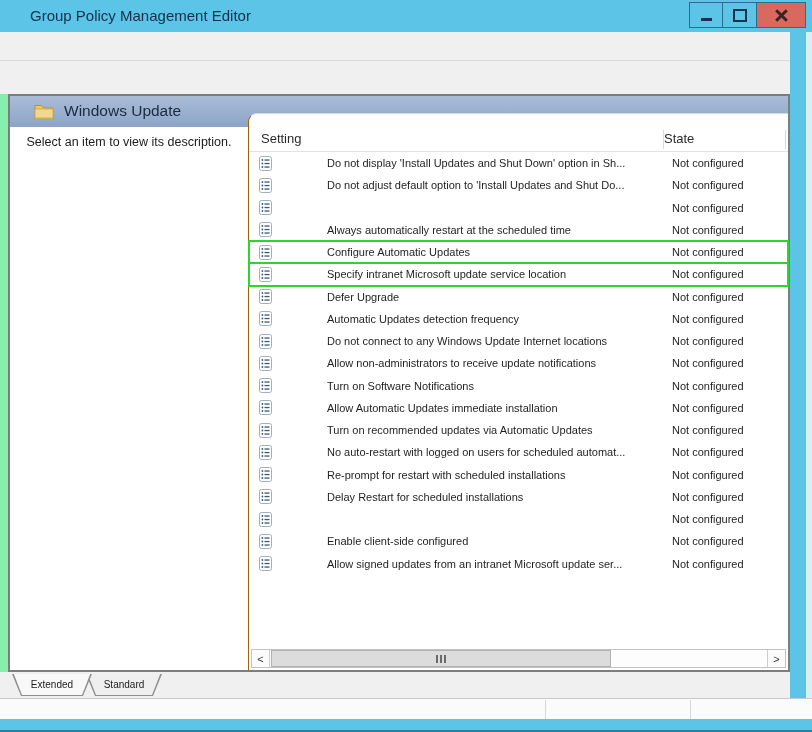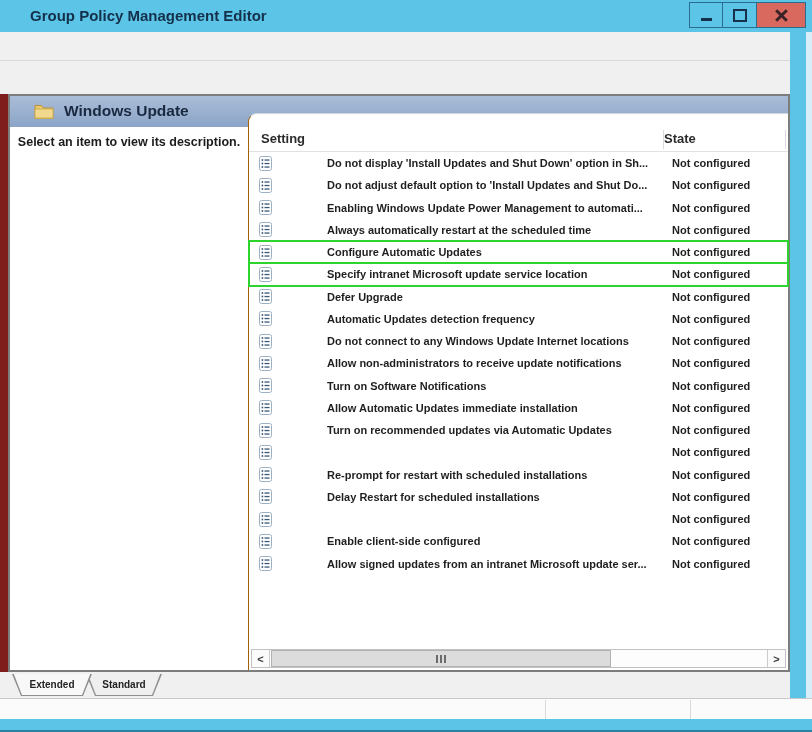--- a/index.html
+++ b/index.html
@@ -1,18 +1,18 @@
 <!DOCTYPE html>
 <html style="--titlebar: #5bc4e7; --titlebar_text: #14304a; --close_button: #d9695e; --button_border: #2a6d8e; --band_top: #aabdd8; --band_bottom: #8ba4c7; --highlight: #2dd42d;"><head>
 <meta charset="utf-8">
 <style>
   html,body{margin:0;padding:0;}
   body{width:812px;height:732px;overflow:hidden;background:#ffffff;
        font-family:"Liberation Sans", sans-serif;}
-  .screen{position:relative;width:812px;height:732px;background:#7f1d1d;font-weight:bold;}
+  .screen{position:relative;width:812px;height:732px;background:#86efac;}
 
   
   .titlebar{position:absolute;left:0;top:0;width:812px;height:32px;
             background:var(--titlebar,#5bc4e7);}
   .title-text{position:absolute;left:30px;top:0;line-height:31px;
               font-size:15px;color:var(--titlebar_text,#14304a);}
   .win-buttons{position:absolute;right:6px;top:2px;height:26px;display:flex;
                border:1px solid var(--button_border,#2a6d8e);box-sizing:border-box;}
   .wbtn{display:grid;place-items:center;height:100%;box-sizing:border-box;}
   .wbtn-min{width:33px;border-right:1px solid var(--button_border,#2a6d8e);}
@@ -182,21 +182,20 @@
   <div class="row">
     <svg class="picon" viewBox="0 0 13 15">
       <rect x="0.5" y="0.5" width="12" height="14" rx="2" fill="#ffffff" stroke="#9db0c2"></rect>
       <circle cx="3.4" cy="4" r="0.9" fill="#3b5a78"></circle>
       <circle cx="3.4" cy="7.5" r="0.9" fill="#3b5a78"></circle>
       <circle cx="3.4" cy="11" r="0.9" fill="#3b5a78"></circle>
       <rect x="5.5" y="3.4" width="5" height="1.3" fill="#3b5a78"></rect>
       <rect x="5.5" y="6.9" width="5" height="1.3" fill="#3b5a78"></rect>
       <rect x="5.5" y="10.4" width="5" height="1.3" fill="#3b5a78"></rect>
     </svg>
-    <span class="setting-label">Enabling Windows Update Power Management to automati...</span>
     <span class="state-value">Not configured</span>
   </div>
 
   <div class="row">
     <svg class="picon" viewBox="0 0 13 15">
       <rect x="0.5" y="0.5" width="12" height="14" rx="2" fill="#ffffff" stroke="#9db0c2"></rect>
       <circle cx="3.4" cy="4" r="0.9" fill="#3b5a78"></circle>
       <circle cx="3.4" cy="7.5" r="0.9" fill="#3b5a78"></circle>
       <circle cx="3.4" cy="11" r="0.9" fill="#3b5a78"></circle>
       <rect x="5.5" y="3.4" width="5" height="1.3" fill="#3b5a78"></rect>
@@ -336,20 +335,21 @@
   <div class="row">
     <svg class="picon" viewBox="0 0 13 15">
       <rect x="0.5" y="0.5" width="12" height="14" rx="2" fill="#ffffff" stroke="#9db0c2"></rect>
       <circle cx="3.4" cy="4" r="0.9" fill="#3b5a78"></circle>
       <circle cx="3.4" cy="7.5" r="0.9" fill="#3b5a78"></circle>
       <circle cx="3.4" cy="11" r="0.9" fill="#3b5a78"></circle>
       <rect x="5.5" y="3.4" width="5" height="1.3" fill="#3b5a78"></rect>
       <rect x="5.5" y="6.9" width="5" height="1.3" fill="#3b5a78"></rect>
       <rect x="5.5" y="10.4" width="5" height="1.3" fill="#3b5a78"></rect>
     </svg>
+    <span class="setting-label">No auto-restart with logged on users for scheduled automat...</span>
     <span class="state-value">Not configured</span>
   </div>
 
   <div class="row">
     <svg class="picon" viewBox="0 0 13 15">
       <rect x="0.5" y="0.5" width="12" height="14" rx="2" fill="#ffffff" stroke="#9db0c2"></rect>
       <circle cx="3.4" cy="4" r="0.9" fill="#3b5a78"></circle>
       <circle cx="3.4" cy="7.5" r="0.9" fill="#3b5a78"></circle>
       <circle cx="3.4" cy="11" r="0.9" fill="#3b5a78"></circle>
       <rect x="5.5" y="3.4" width="5" height="1.3" fill="#3b5a78"></rect>

